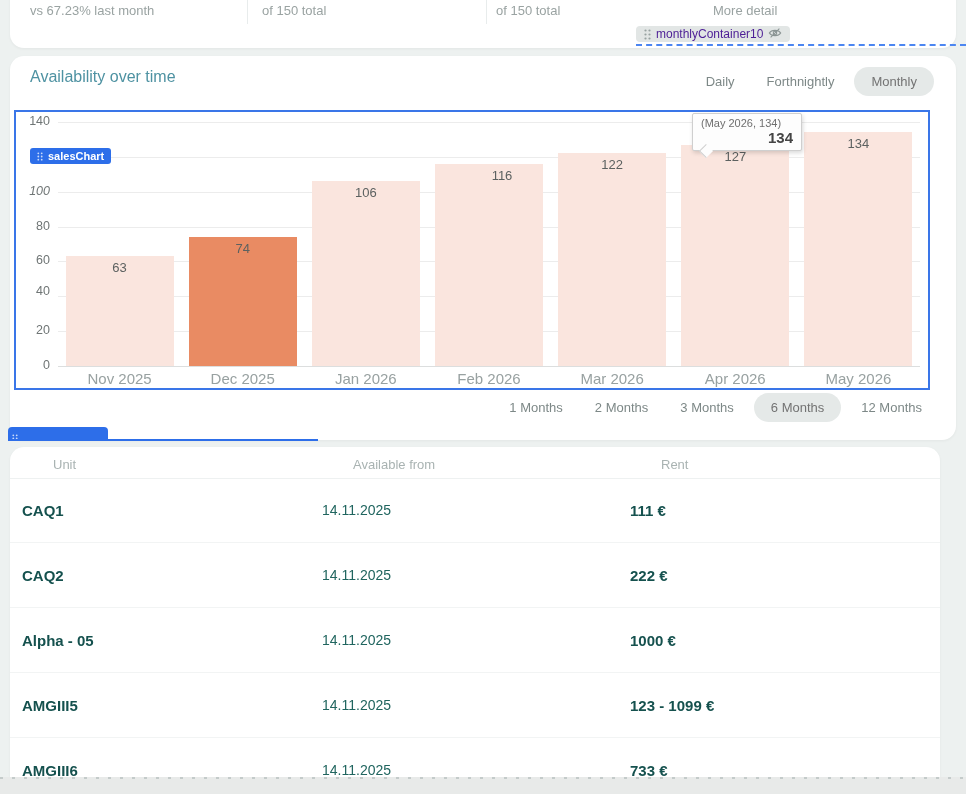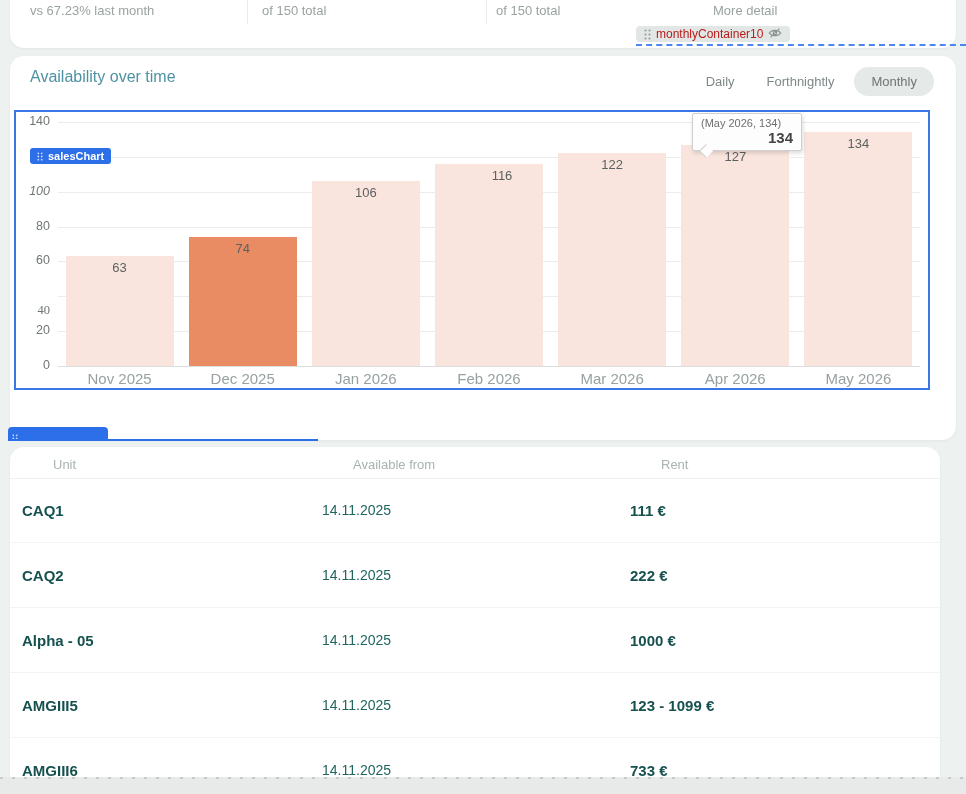--- a/index.html
+++ b/index.html
@@ -10,21 +10,21 @@
   .card { position:absolute; background:#fff; border-radius:14px; box-shadow:0 1px 3px rgba(30,40,40,.05); }
 
   
   #top-card { left:10px; top:-18px; width:946px; height:66px; }
   .stat-label { position:absolute; top:21px; font-size:13px; color:#9aa3a2; white-space:nowrap; }
   .stat-divider { position:absolute; top:10px; height:32px; width:1px; background:#e8ecec; }
 
   
   .chip { position:absolute; display:flex; align-items:center; gap:5px; white-space:nowrap; }
   #container-chip { left:636px; top:26px; height:16px; padding:0 8px; background:#e2e6e5; border-radius:4px;
-                    font-size:12px; color:#b91c1c; }
+                    font-size:12px; color:#4c1d95; }
   #container-dashed-line { position:absolute; left:636px; top:44px; width:330px; height:0; border-top:2px dashed #4c86f1; }
   #chart-chip { left:20px; top:92px; height:16px; padding:0 7px; background:#2d6ee9; border-radius:3px;
                 font-size:11px; font-weight:bold; color:#fff; z-index:6; }
   .drag-dots { display:inline-block; line-height:0; }
   #clipped-chip { position:absolute; left:8px; top:427px; width:100px; height:13px; background:#2d6ee9;
                   border-radius:4px 4px 0 0; z-index:7; overflow:hidden; }
   #clipped-chip .dots { position:absolute; left:4px; top:2px; }
   #clipped-line { position:absolute; left:8px; top:439px; width:310px; height:2px; background:#2d6ee9; z-index:7; }
 
   
@@ -132,21 +132,21 @@
       <span>salesChart</span>
     </div>
 
     <div id="chart-frame">
 
     <div class="gridline zero" style="top: 254px;"></div>
         <div class="ytick" style="top: 246px;">0</div>
         <div class="gridline" style="top: 219.143px;"></div>
         <div class="ytick" style="top: 211.143px;">20</div>
         <div class="gridline" style="top: 184.286px;"></div>
-        <div class="ytick" style="top: 191px; font-family: Liberation Serif, serif;">40</div>
+        <div class="ytick" style="top: 172px;">40</div>
         <div class="gridline" style="top: 149.429px;"></div>
         <div class="ytick" style="top: 141.429px;">60</div>
         <div class="gridline" style="top: 114.571px;"></div>
         <div class="ytick" style="top: 106.571px;">80</div>
         <div class="gridline" style="top: 79.7143px;"></div>
         <div class="ytick" style="top: 71.7143px; font-style: italic;">100</div>
         <div class="gridline" style="top: 44.8571px;"></div>
         <div class="ytick" style="top: 36.8571px;">120</div>
         <div class="gridline" style="top: 10px;"></div>
         <div class="ytick" style="top: 2px;">140</div>
@@ -171,20 +171,27 @@
         <div class="bar" style="left: 788.429px; top: 20.4571px; width: 108px; height: 233.543px; background: rgb(250, 229, 222);"></div>
         <div class="bar-value" style="left: 788.429px; width: 108px; top: 24.4571px;">134</div>
         <div class="xtick" style="left: 780.857px; width: 123.143px;">May 2026</div>
         <div id="chart-tooltip">
         <div class="tt-line1">(May 2026, 134)</div>
         <div class="tt-value">134</div>
         <div id="tooltip-pointer"></div>
       </div>
       </div>
 
+    <div id="range-row" class="btn-row">
+      <span class="pill-btn">1 Months</span>
+      <span class="pill-btn">2 Months</span>
+      <span class="pill-btn">3 Months</span>
+      <span class="pill-btn active">6 Months</span>
+      <span class="pill-btn">12 Months</span>
+    </div>
   </div>
 
   <div id="clipped-chip">
     <span class="dots">
       <svg width="6" height="9" viewBox="0 0 6 9">
           <g fill="rgba(255,255,255,.75)">
         <circle cx="1.3" cy="1.3" r="0.9"></circle>
             <circle cx="4.7" cy="1.3" r="0.9"></circle>
         <circle cx="1.3" cy="4.5" r="0.9"></circle>
             <circle cx="4.7" cy="4.5" r="0.9"></circle>

